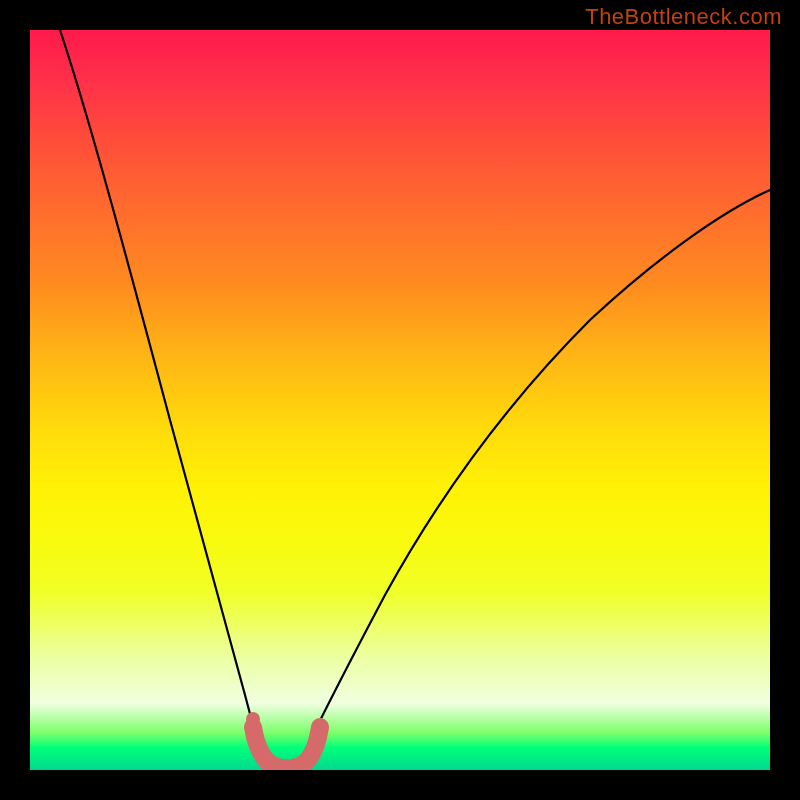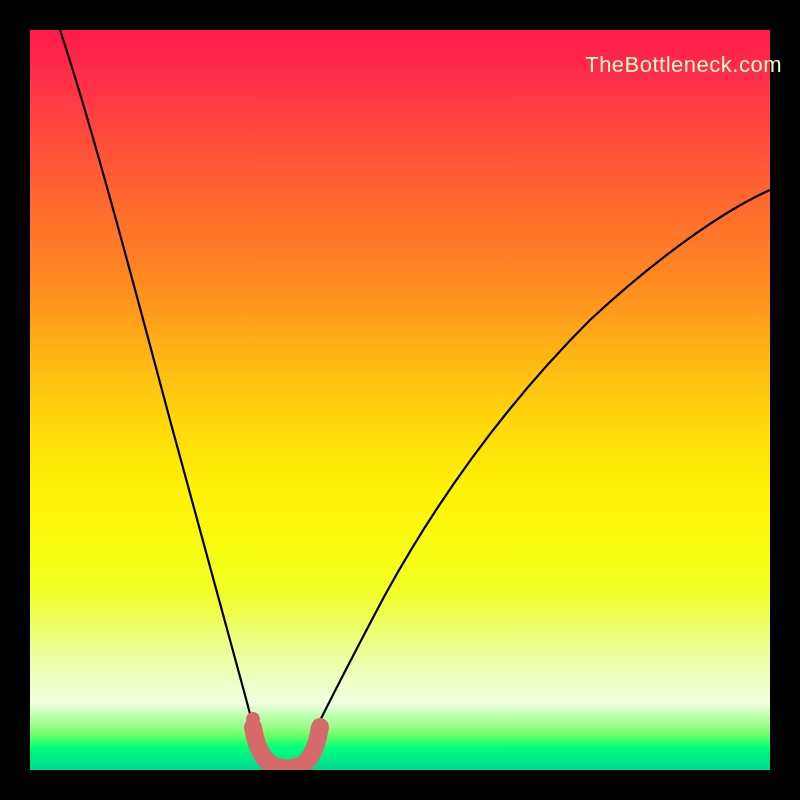--- a/index.html
+++ b/index.html
@@ -8,26 +8,25 @@
     height: 800px;
     background: #000;
     position: relative;
     font-family: Arial, sans-serif;
     overflow: hidden;
   }
   .watermark {
     position: absolute;
     top: 4px;
     right: 18px;
-    color: #fef9c3;
+    color: #c2410c;
     font-size: 22px;
     font-weight: 400;
     letter-spacing: 0.5px;
     z-index: 10;
-    margin-top: 48px;
   }
   .plot-area {
     position: absolute;
     left: 30px;
     top: 30px;
     width: 740px;
     height: 740px;
     overflow: hidden;
   }
   .gradient-bg {

